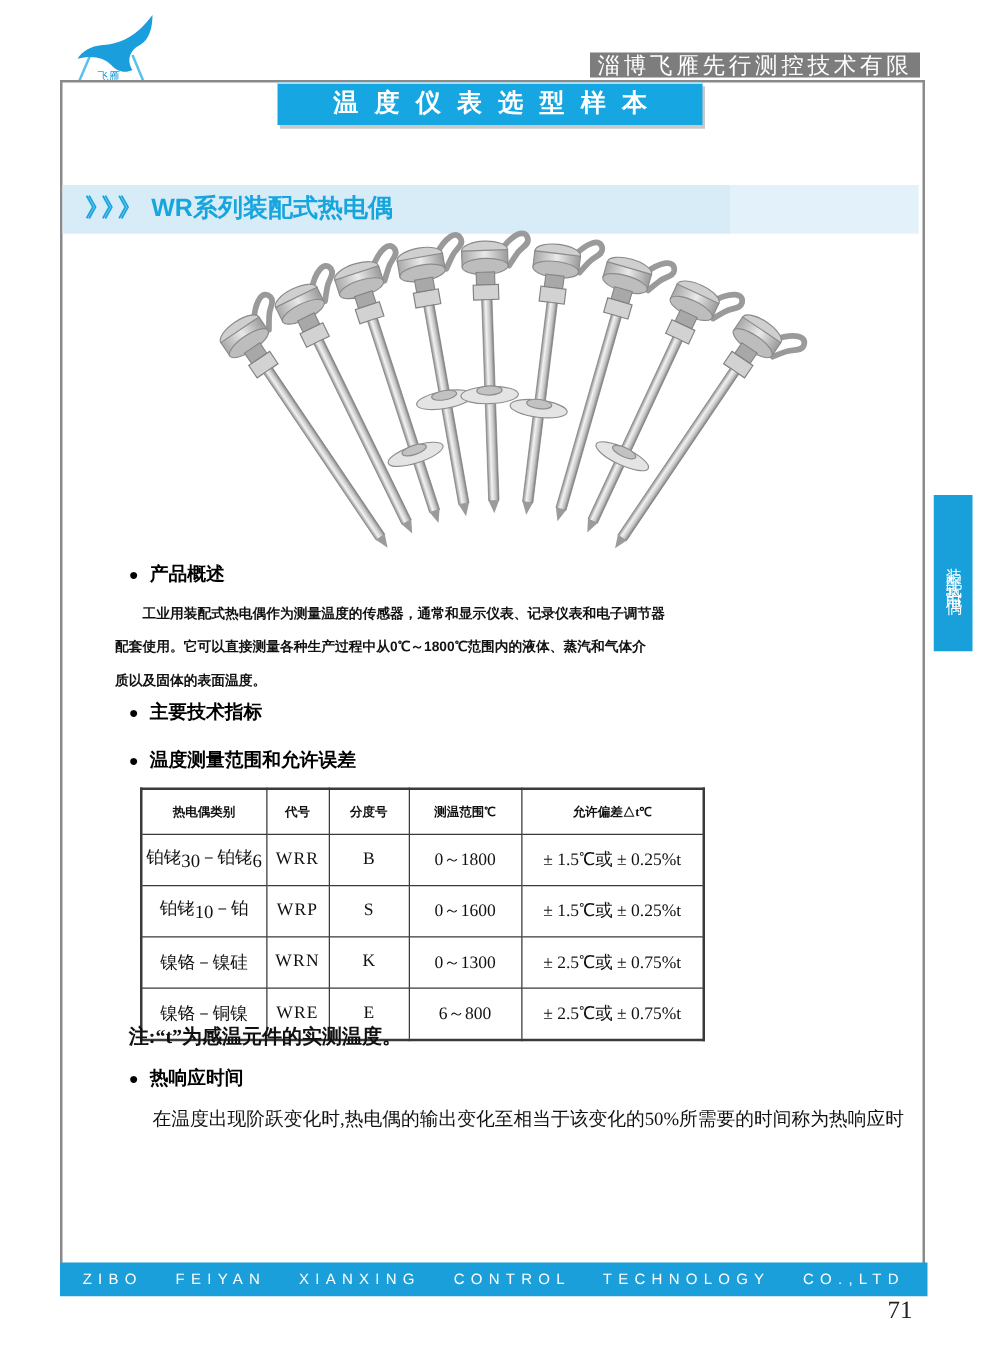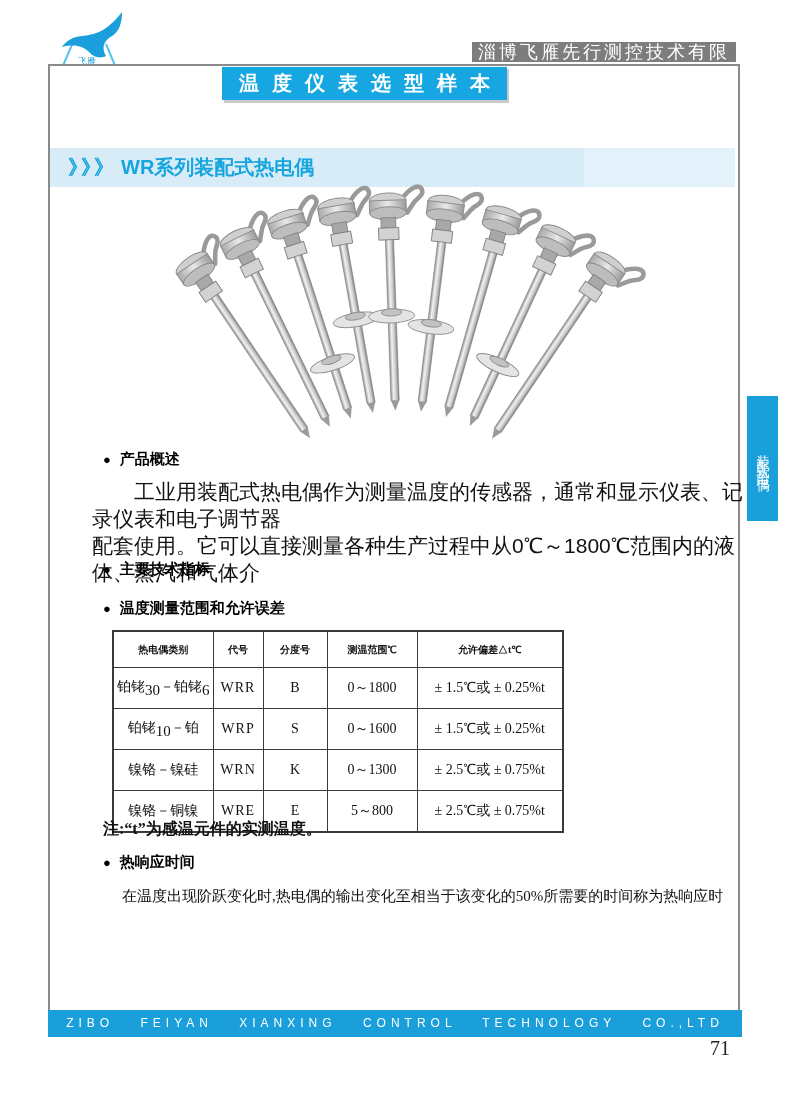--- a/index.html
+++ b/index.html
@@ -4,38 +4,38 @@
 <style>
   html,body{margin:0;padding:0;background:#ffffff;}
   body{width:800px;height:1095px;position:relative;overflow:hidden;
        font-family:"Liberation Sans",sans-serif;color:#111;}
   .abs{position:absolute;}
 
   
   .company-bar{left:472px;top:42px;width:264px;height:20px;background:#7d7d7d;
     color:#fff;font-size:18px;letter-spacing:3px;text-align:center;line-height:20px;}
   .content-box{left:48px;top:64px;width:688px;height:948px;border:2px solid #8a8a8a;background:#fff;}
-  .title-banner{left:222px;top:66px;width:285px;height:33px;background:#16a7e2;
+  .title-banner{left:222px;top:66px;width:340px;height:33px;background:#16a7e2;
     box-shadow:2px 3px 0 #c9c9c9;border-top:1px solid #e8f6ff;
     color:#fff;font-weight:bold;font-size:20px;letter-spacing:13px;
     text-align:center;line-height:33px;text-indent:13px;}
   .section-strip{left:50px;top:114px;width:685px;height:39px;
     background:linear-gradient(90deg,#d8ecf8 0 78%,#e3f1fa 78% 100%);
     color:#17a5de;font-weight:bold;font-size:20px;line-height:39px;padding-left:18px;
     box-sizing:border-box;margin-top:34px;}
   .chev{letter-spacing:-7px;margin-right:14px;font-weight:bold;}
 
   
   .photo{left:140px;top:178px;width:525px;height:262px;}
 
   
   .bullet-head{display:flex;align-items:center;gap:9px;font-weight:bold;font-size:15px;color:#000;}
   .bullet-head .dot{font-size:13px;line-height:1;}
   .h-overview{left:103px;top:450px;}
-  .p-overview{left:92px;top:478px;width:654px;font-weight:normal;font-size:21px;line-height:27px;}
+  .p-overview{left:92px;top:478px;width:654px;font-weight:bold;font-size:11px;line-height:27px;}
   .p-overview .indent{text-indent:2em;}
   .h-tech{left:103px;top:560px;}
   .h-range{left:103px;top:599px;}
   .h-resp{left:103px;top:853px;}
   .p-resp{left:92px;top:882px;width:656px;font-family:"Liberation Serif",serif;
     font-size:15px;line-height:28px;}
   .p-resp .indent{text-indent:2em;}
   sub.small{font-size:15px;}
 
   
@@ -149,20 +149,21 @@
   </svg>
 </div>
 
 <div class="abs bullet-head h-overview">
   <span class="dot">●</span>
   <span>产品概述</span>
 </div>
 <div class="abs p-overview">
   <div class="indent">工业用装配式热电偶作为测量温度的传感器，通常和显示仪表、记录仪表和电子调节器</div>
   <div>配套使用。它可以直接测量各种生产过程中从0℃～1800℃范围内的液体、蒸汽和气体介</div>
+  <div>质以及固体的表面温度。</div>
 </div>
 
 <div class="abs bullet-head h-tech">
   <span class="dot">●</span>
   <span>主要技术指标</span>
 </div>
 <div class="abs bullet-head h-range">
   <span class="dot">●</span>
   <span>温度测量范围和允许误差</span>
 </div>
@@ -204,21 +205,21 @@
         <td>镍铬－镍硅</td>
         <td class="code">WRN</td>
         <td>K</td>
         <td>0～1300</td>
         <td>± 2.5℃或 ± 0.75%t</td>
       </tr>
       <tr>
         <td>镍铬－铜镍</td>
         <td class="code">WRE</td>
         <td>E</td>
-        <td>5～800</td>
+        <td>6～800</td>
         <td>± 2.5℃或 ± 0.75%t</td>
       </tr>
     </tbody>
   </table>
 </div>
 <div class="abs note">注:“t”为感温元件的实测温度。</div>
 
 <div class="abs bullet-head h-resp">
   <span class="dot">●</span>
   <span>热响应时间</span>

